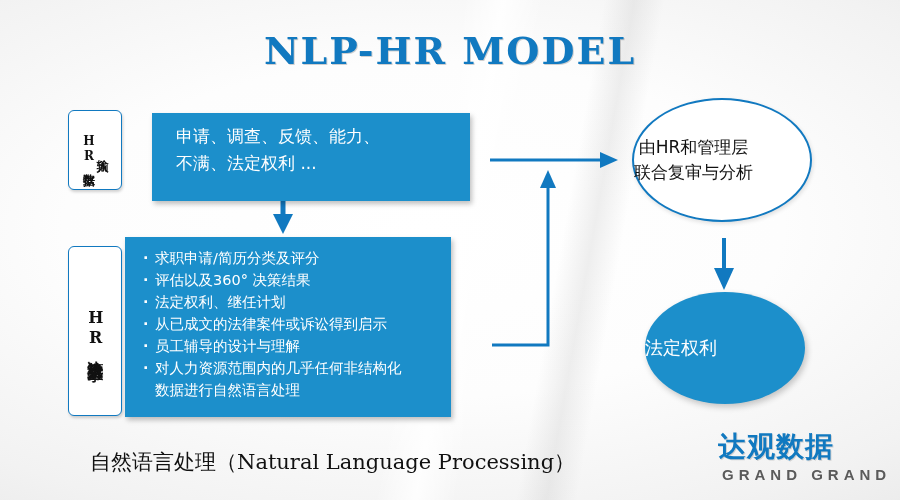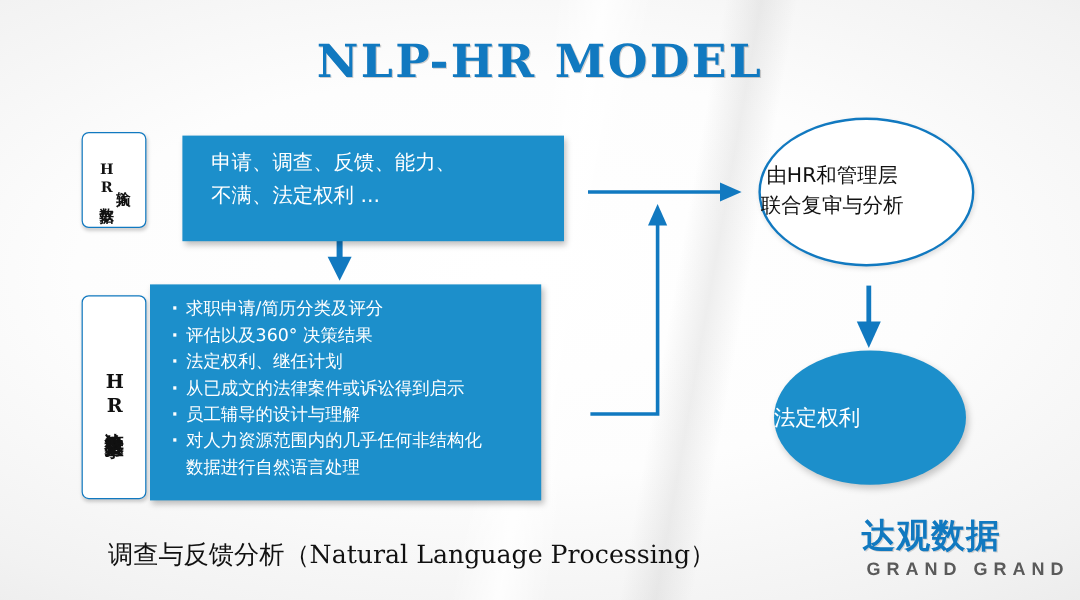--- a/index.html
+++ b/index.html
@@ -280,18 +280,18 @@
     <div>
       <div>由HR和管理层</div>
       <div>联合复审与分析</div>
     </div>
   </div>
 
   <div class="circle circle-result">
     <div>法定权利</div>
   </div>
 
-  <div class="caption">调查与反馈分析（Natural Language Processing）</div>
+  <div class="caption">自然语言处理（Natural Language Processing）</div>
 
   <div class="logo-cn">达观数据</div>
   <div class="logo-en">GRAND GRAND</div>
 
 </div>
 
 </body></html>

